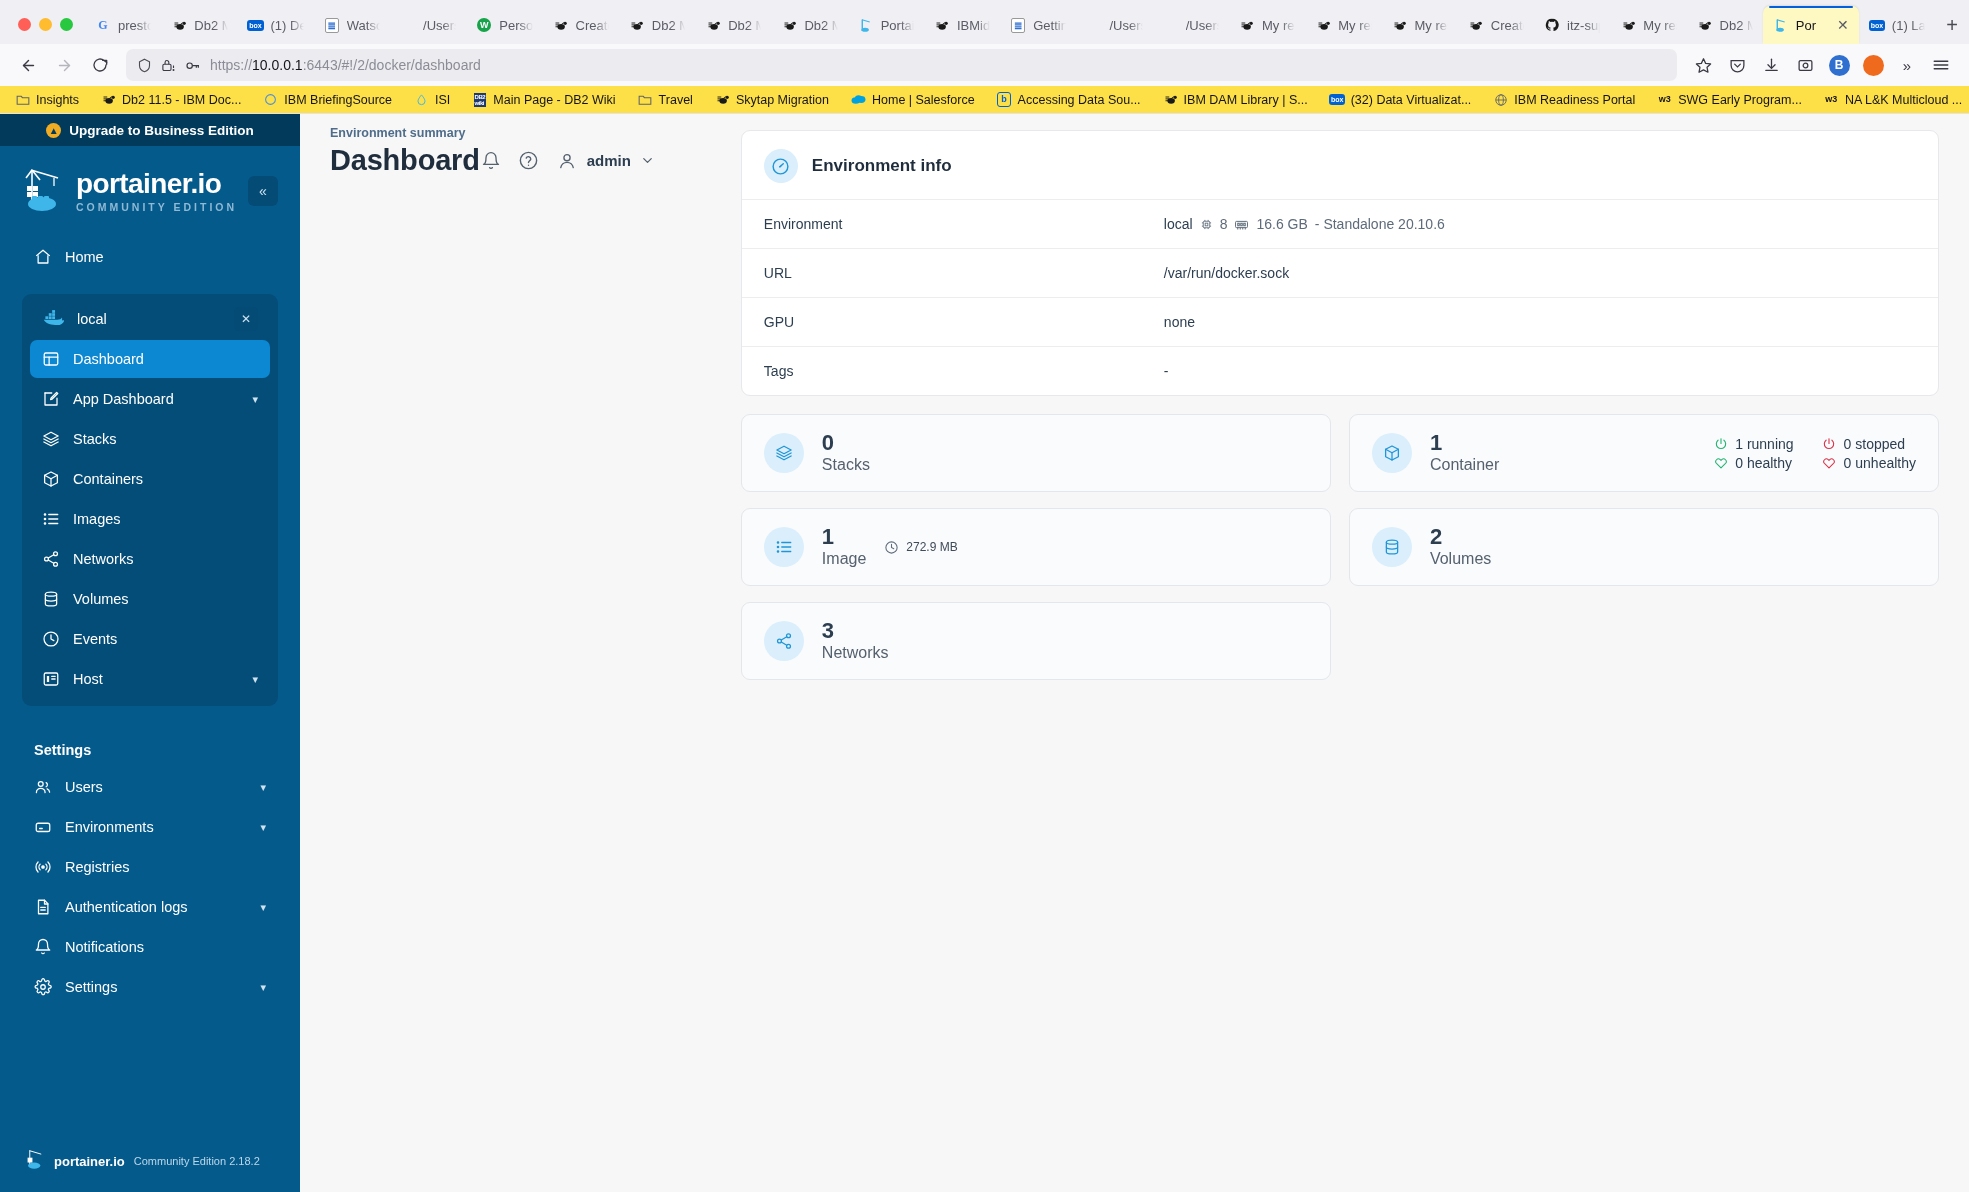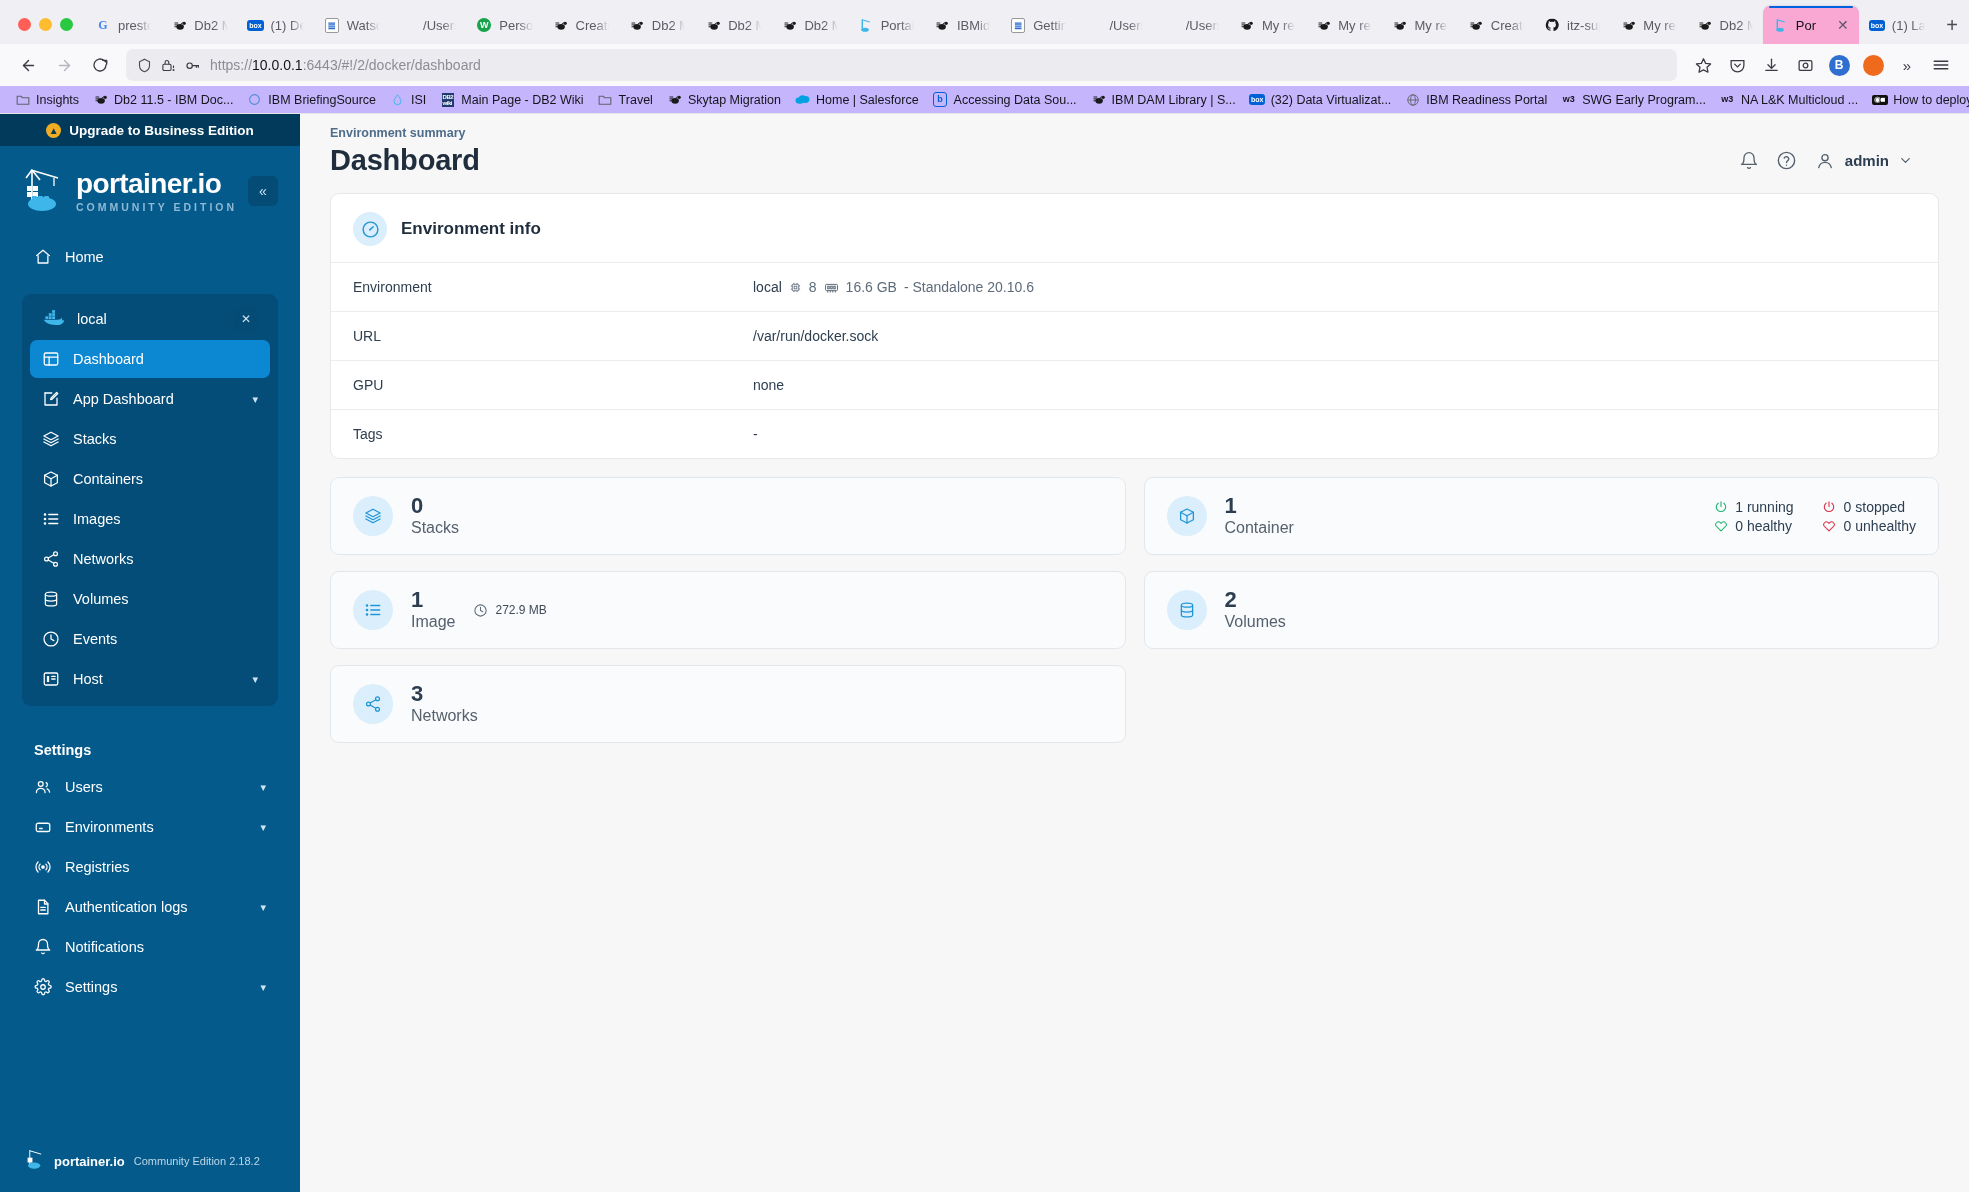--- a/index.html
+++ b/index.html
@@ -24,21 +24,21 @@
   .dot.yellow { background: #febc2e; }
   .dot.green { background: #28c840; }
 
   .tabs { display: flex; align-items: flex-end; flex: 1; overflow: hidden; height: 44px; }
   .tab {
     display: flex; align-items: center; gap: 7px;
     height: 38px; padding: 0 10px; min-width: 0;
     flex: 0 1 82px; border-radius: 7px 7px 0 0;
     font-size: 13px; color: #5b5b66; position: relative;
   }
-  .tab.active { background: #f9a8d4; color: #15141a; flex: 0 0 96px; box-shadow: 0 -1px 2px rgba(0,0,0,.08); }
+  .tab.active { background: #fef9c3; color: #15141a; flex: 0 0 96px; box-shadow: 0 -1px 2px rgba(0,0,0,.08); }
   .tab.active::before {
     content:""; position:absolute; top:0; left:6px; right:6px; height:2px;
     background:#0060df; border-radius:2px;
   }
   .tab .tlabel {
     white-space: nowrap; overflow: hidden; text-overflow: clip;
     -webkit-mask-image: linear-gradient(to right, #000 60%, transparent 100%);
             mask-image: linear-gradient(to right, #000 60%, transparent 100%);
   }
   .tab.active .tlabel { -webkit-mask-image:none; mask-image:none; }
@@ -60,22 +60,22 @@
     font-size: 14px; color: #6a6a74; margin: 0 6px;
   }
   .urlbar .urltext { color:#8c8c96; }
   .urlbar .urltext b { color:#15141a; font-weight:400; }
   .navicons { display:flex; align-items:center; gap: 2px; }
   .avatar-b { width:21px; height:21px; border-radius:50%; background:#2f6fd0; color:#fff;
               font-size:12px; display:flex; align-items:center; justify-content:center; font-weight:bold; }
   .avatar-o { width:21px; height:21px; border-radius:50%; background:#f06a1e; }
 
   .bookmarks {
-    height: 28px; background: #c4b5fd; display: flex; align-items: center;
-    gap: 0px; padding: 0 8px; flex: 0 0 28px; font-size: 12.5px; color:#15141a;
+    height: 28px; background: #fde047; display: flex; align-items: center;
+    gap: 8px; padding: 0 8px; flex: 0 0 28px; font-size: 12.5px; color:#15141a;
     border-bottom: 1px solid #e4e4e8; overflow:hidden;
   }
   .bm { display:flex; align-items:center; gap:6px; padding: 0 7px; height: 22px; white-space:nowrap; }
   .bm .bmfav { width:15px; height:15px; flex:0 0 15px; display:flex; align-items:center; justify-content:center; font-size:11px; }
 
   
   .app { flex: 1; display: flex; min-height: 0; background:#f7f7f8; }
 
   
   .sidebar { width: 300px; flex: 0 0 300px; background: #055a8c; display:flex; flex-direction:column;
@@ -112,21 +112,21 @@
 
   .settings-label { color:#ffffff; font-size:14.5px; font-weight:bold; padding: 18px 34px 10px; }
 
   .sidebar-footer {
     margin-top: auto; padding: 14px 22px 18px 26px; display:flex; align-items:center; gap:9px;
   }
   .sidebar-footer .ftxt { color:#ffffff; font-size:13px; font-weight:bold; }
   .sidebar-footer .fver { color:#bcd7e8; font-size:11px; }
 
   
-  .main { flex:1; min-width:0; display:flex; flex-direction:column; overflow:hidden; background:#f7f7f8; }
+  .main { flex:1; min-width:0; display:flex; flex-direction:row; overflow:hidden; background:#f7f7f8; }
   .mainhead { padding: 12px 30px 0 16px; }
   .breadcrumb { font-size: 12.5px; color:#4f6d8a; font-weight:bold; padding-left: 14px; }
   .headrow { display:flex; align-items:center; padding: 4px 10px 0 14px; }
   .pagetitle { font-size: 29px; font-weight:bold; color:#1f2d3d; letter-spacing:-0.2px; }
   .headright { margin-left:auto; display:flex; align-items:center; gap:16px; padding-right:16px; }
   .hicon { width:22px; height:22px; color:#55616e; display:flex;align-items:center;justify-content:center; }
   .userbox { display:flex; align-items:center; gap:9px; color:#2c3e50; font-size:15px; }
   .userbox .uname { font-weight:600; }
 
   .content { padding: 16px 30px 0 30px; overflow:auto; flex:1; }

